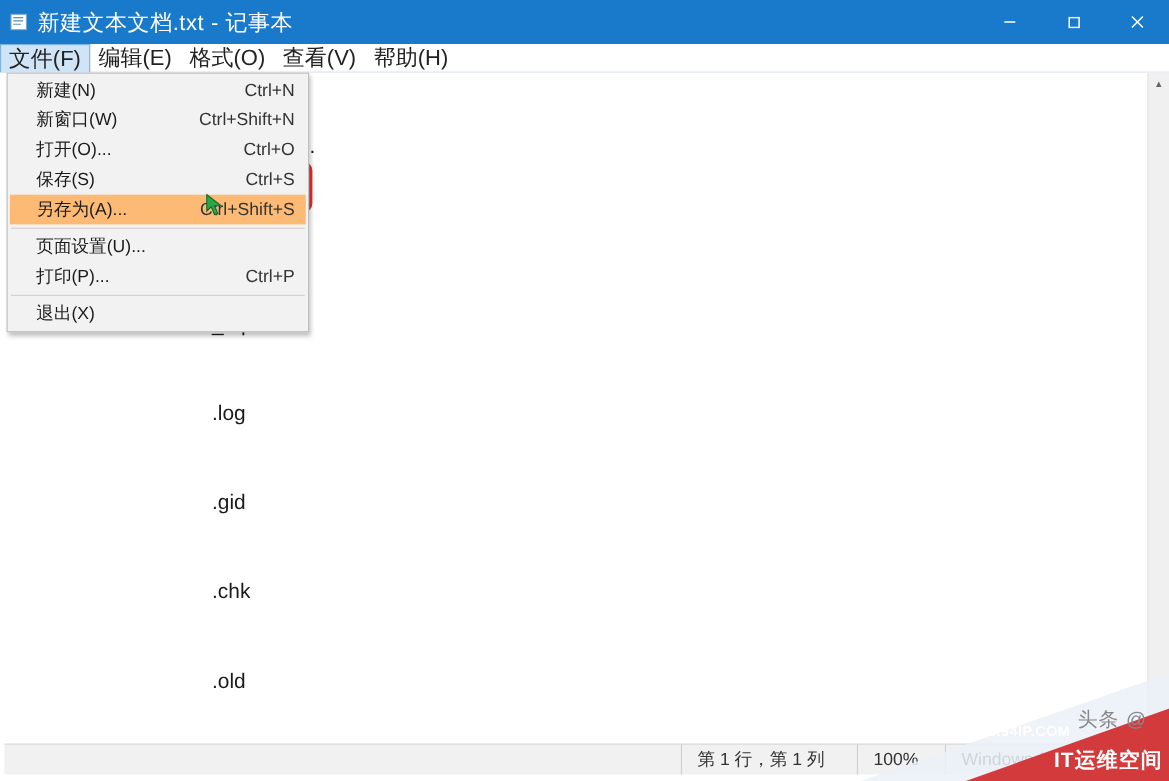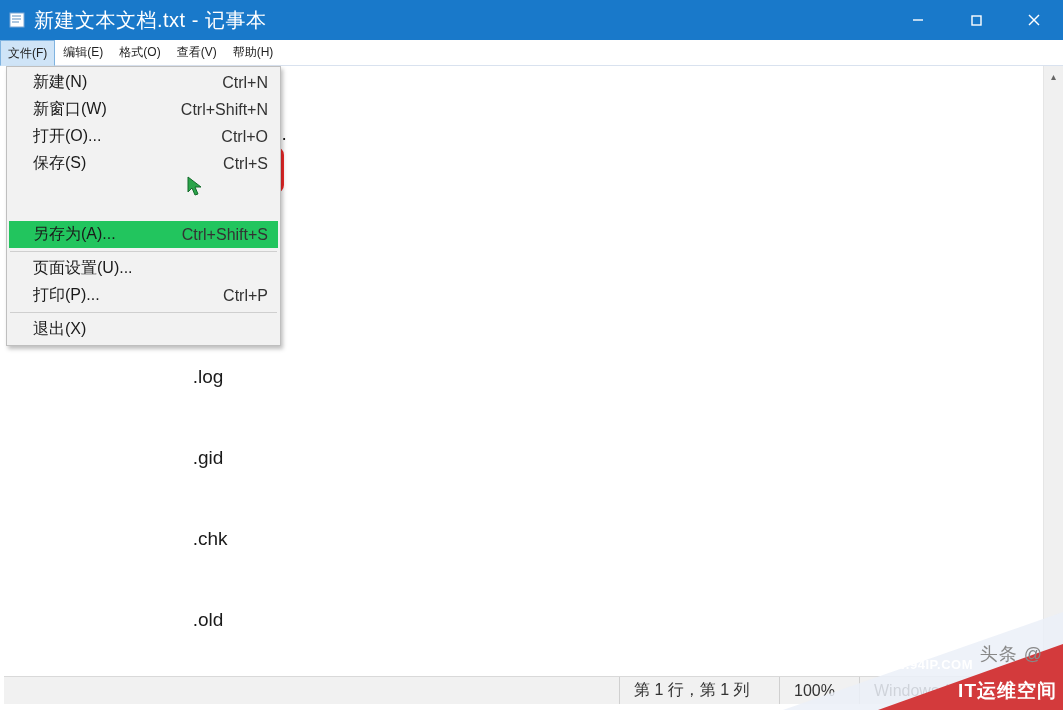--- a/index.html
+++ b/index.html
@@ -43,21 +43,21 @@
     font-size: 14px;
   }
   .win-btn svg { stroke: #fff; fill: none; stroke-width: 1.4; }
   
   .menubar {
     height: 26px;
     background: #fff;
     display: flex;
     align-items: stretch;
     border-bottom: 1px solid #d9e2ef;
-    font-size: 12px;
+    font-size: 20px;
     color: #222;
   }
   .menu-item {
     padding: 0 8px;
     display: flex; align-items: center;
     white-space: nowrap;
   }
   .menu-item.active {
     background: #cfe4f7;
     border: 1px solid #7fb3e0;
@@ -82,21 +82,21 @@
     height: 27px;
     display: flex;
     align-items: center;
     padding: 0 10px 0 24px;
     font-size: 16px;
     color: #1a1a1a;
     justify-content: space-between;
     white-space: nowrap;
   }
   .dd-item .shortcut { color: #333; font-size: 16px; }
-  .dd-item.hover { background: #22c55e; margin-top: 44px; }
+  .dd-item.hover { background: #fdba74; }
   .dd-sep {
     height: 1px;
     margin: 3px 1px 3px 1px;
     background: #cfcfcf;
   }
   .red-box {
     position: absolute;
     border: 3px solid #ee2a2a;
     border-radius: 8px;
     pointer-events: none;

